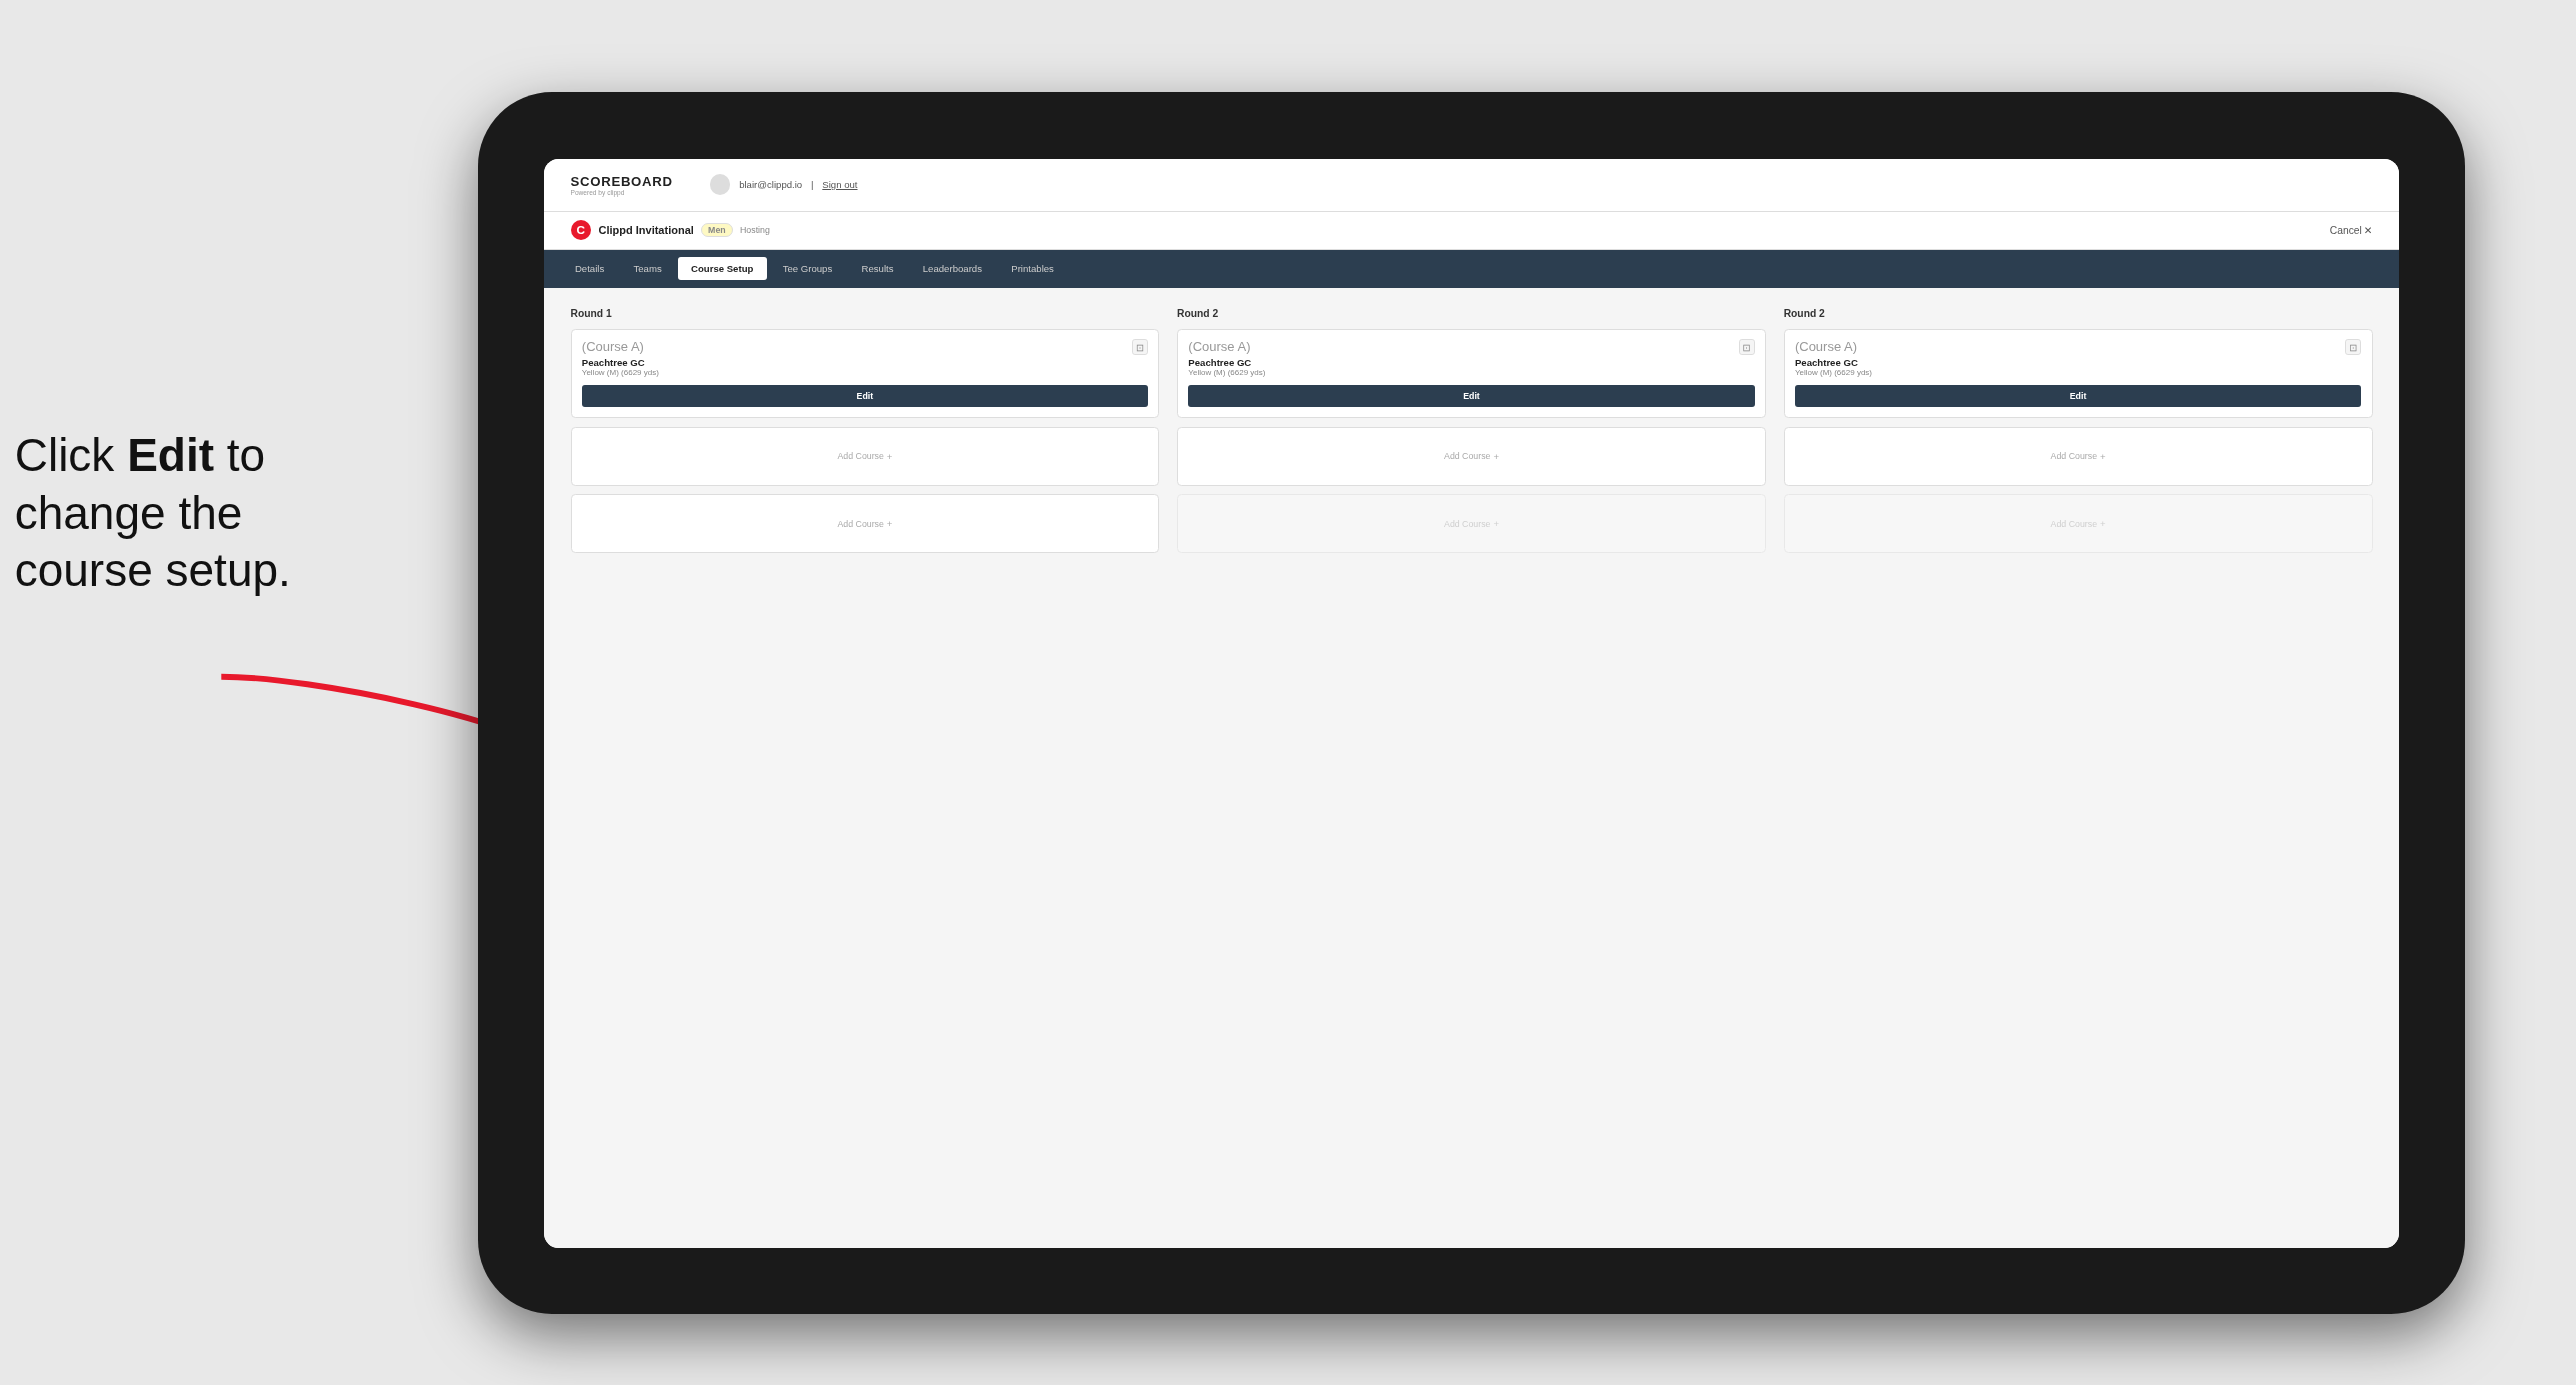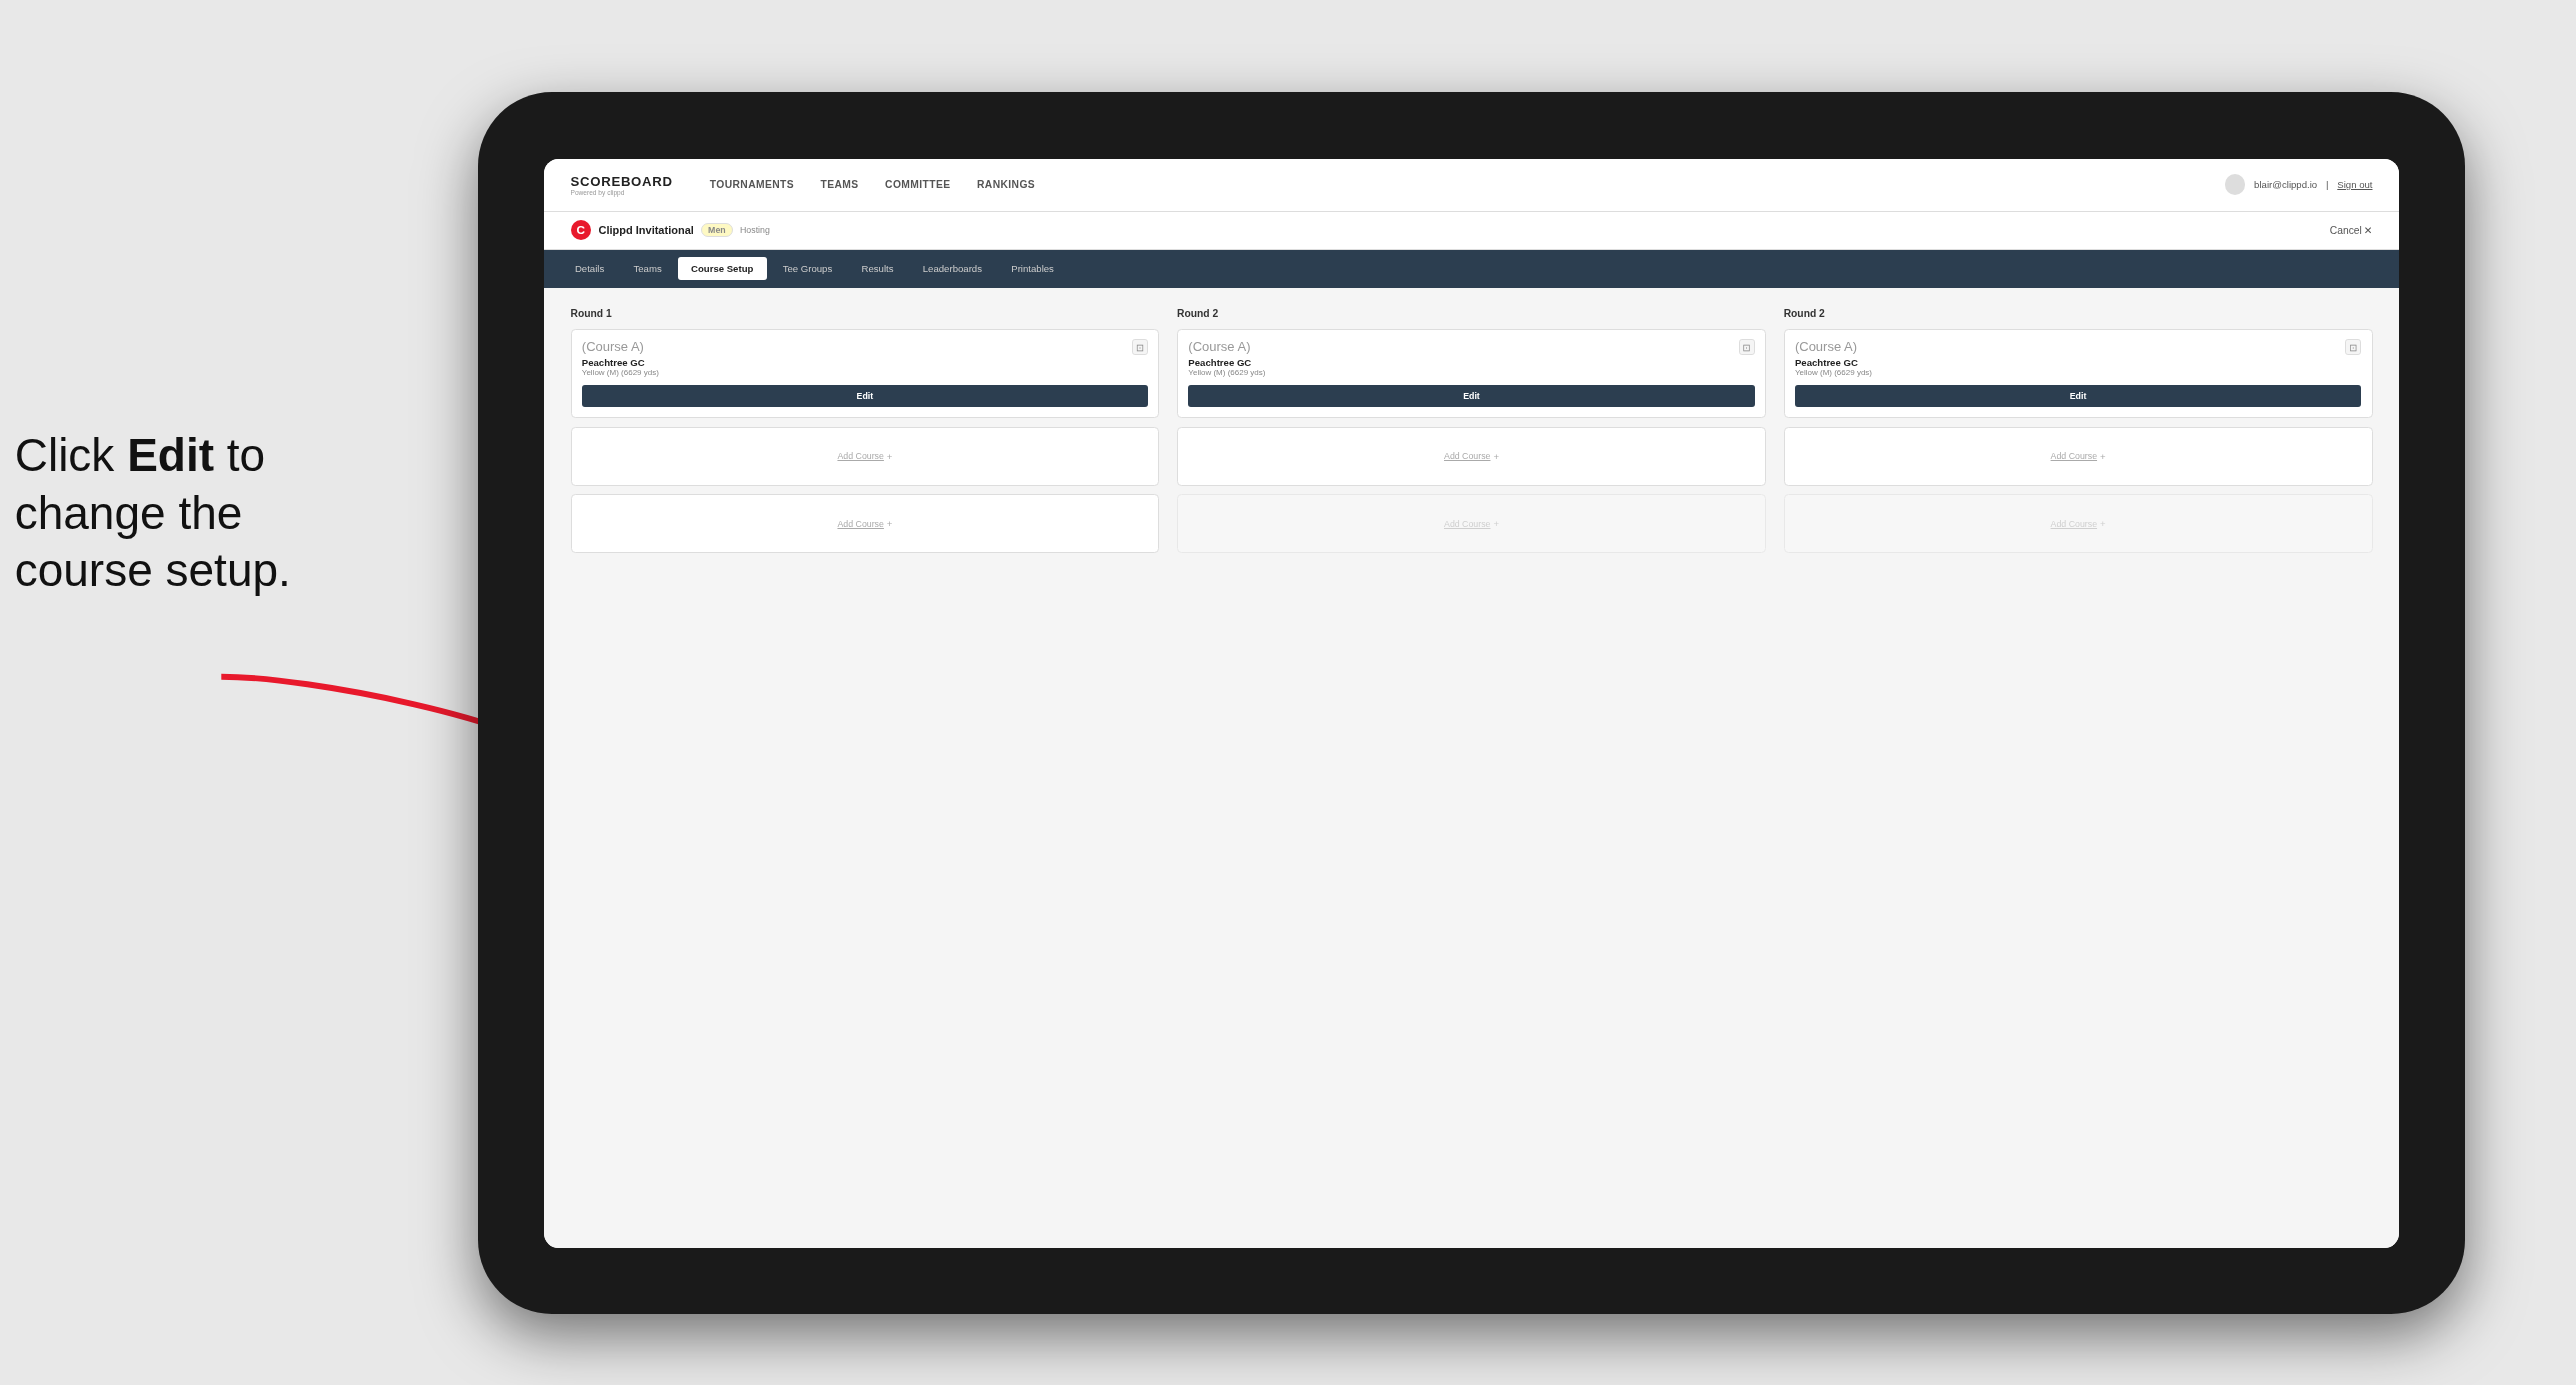--- a/index.html
+++ b/index.html
@@ -277,21 +277,20 @@
       cursor: pointer;
     }
     .add-course-card.disabled {
       background: #fafafa;
       opacity: 0.5;
       cursor: default;
     }
     .add-course-text {
       font-size: 8.8px;
       color: #aaa;
-      text-decoration: underline;
     }
     .add-course-plus {
       margin-left: 2.9px;
       font-size: 9.6px;
       color: #aaa;
     }
 
     
     .arrow-svg-container {
       position: absolute;
@@ -316,26 +315,20 @@
   <path d="M 80,20 C 200,20 500,80 560,140" stroke="#e8192c" stroke-width="8" fill="none" marker-end="url(#arrowhead)"></path>
 </svg>
 
 <div class="tablet-shell">
   <div class="tablet-screen">
 
     <div class="top-nav">
       <div class="scoreboard-logo">
         <span class="logo-title">SCOREBOARD</span>
         <span class="logo-sub">Powered by clippd</span>
-      </div>
-      <div class="nav-links">
-        <a class="nav-link" href="#">TOURNAMENTS</a>
-        <a class="nav-link" href="#">TEAMS</a>
-        <a class="nav-link" href="#">COMMITTEE</a>
-        <a class="nav-link" href="#">RANKINGS</a>
       </div>
       <div class="top-nav-right">
         <div class="user-avatar"></div>
         <span>blair@clippd.io</span>
         <span>|</span>
         <a class="sign-out-link" href="#">Sign out</a>
       </div>
     </div>
 
     <div class="tournament-header">

